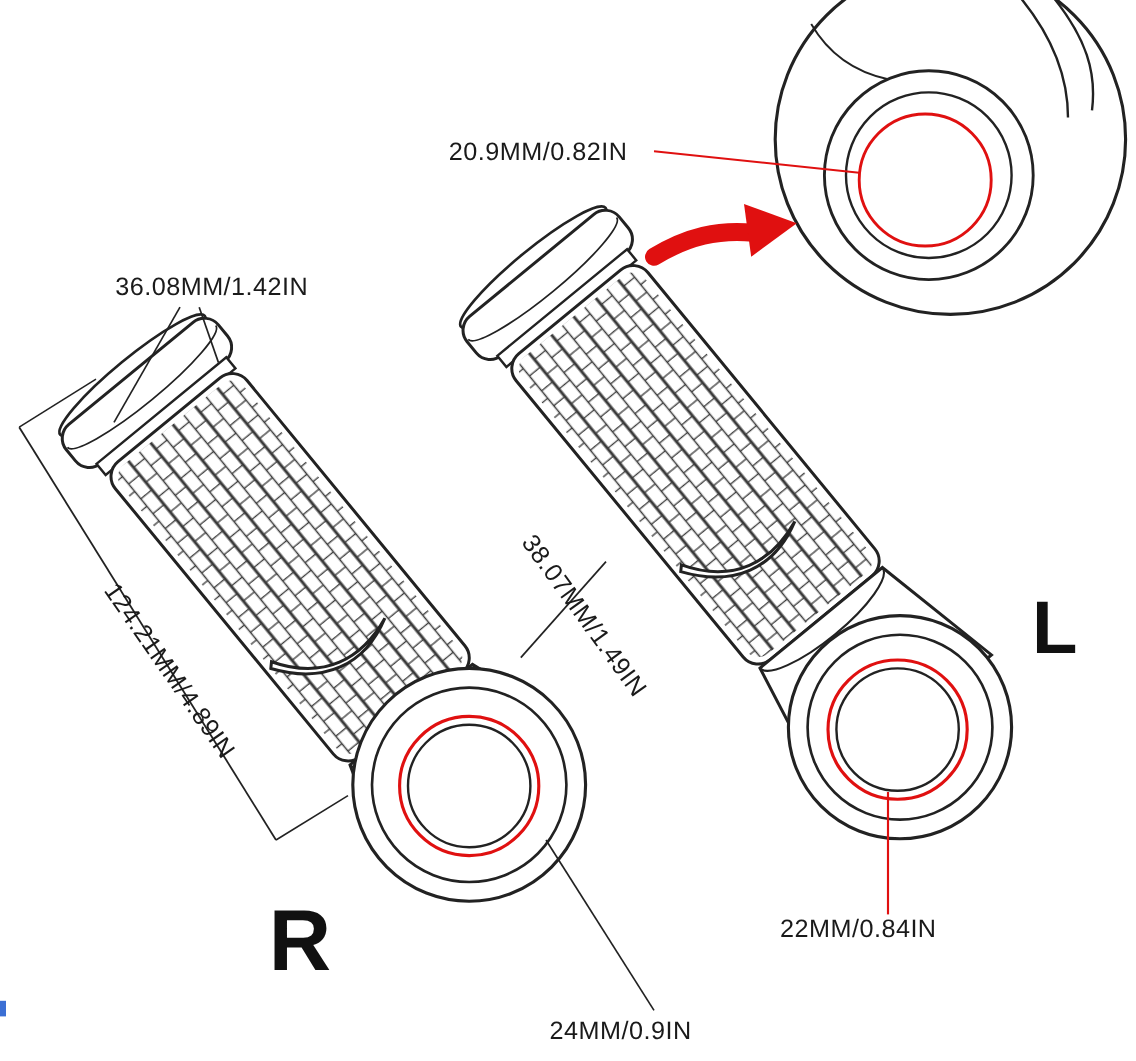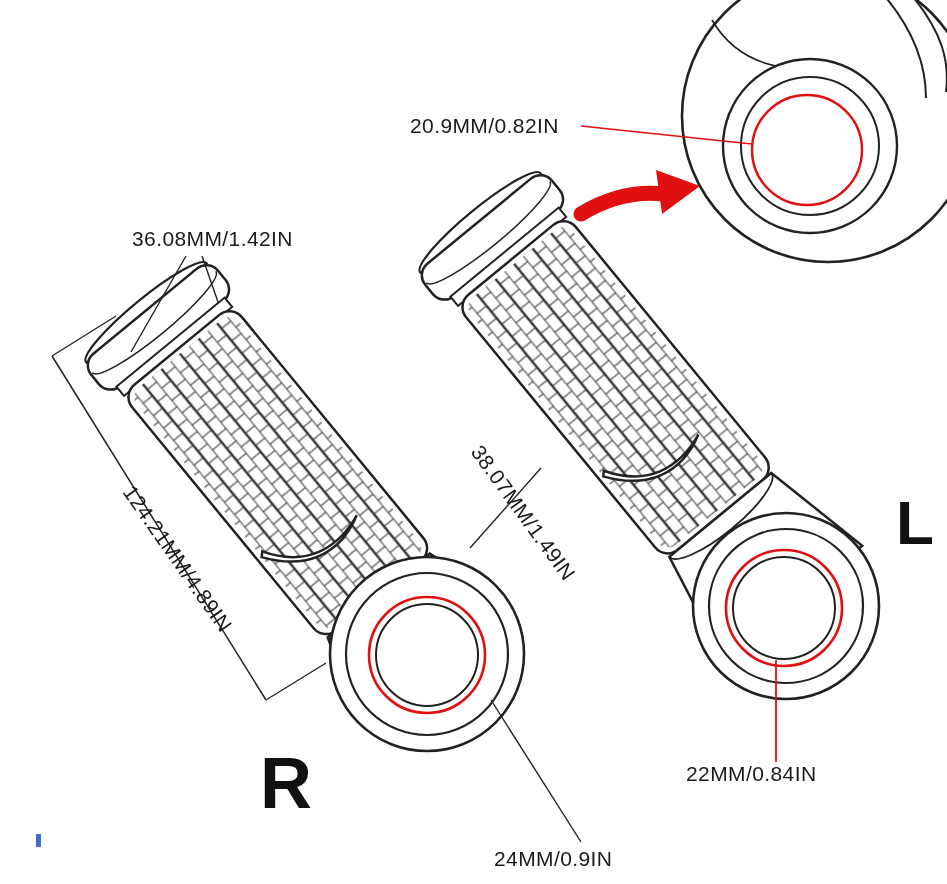--- a/index.html
+++ b/index.html
@@ -1,18 +1,18 @@
 <!DOCTYPE html>
 <html><head>
 <meta charset="utf-8">
 <style>
   html,body{margin:0;padding:0;background:#ffffff;}
   body{width:947px;height:884px;position:relative;overflow:hidden;
        font-family:"Liberation Sans", sans-serif;}
-  #stage{position:absolute;inset:0;margin-left:36px;}
+  #stage{position:absolute;inset:0;}
   svg{display:block;}
   text{fill:#1d1d1d;}
   .dim-label{font-size:21px;letter-spacing:.4px;fill:#1a1a1a;}
   .side-letter{font-size:72px;font-weight:600;fill:#111;}
 </style>
 </head>
 <body>
 
 <div id="stage">
 <svg width="947" height="884" viewBox="0 0 947 884" xmlns="http://www.w3.org/2000/svg">

